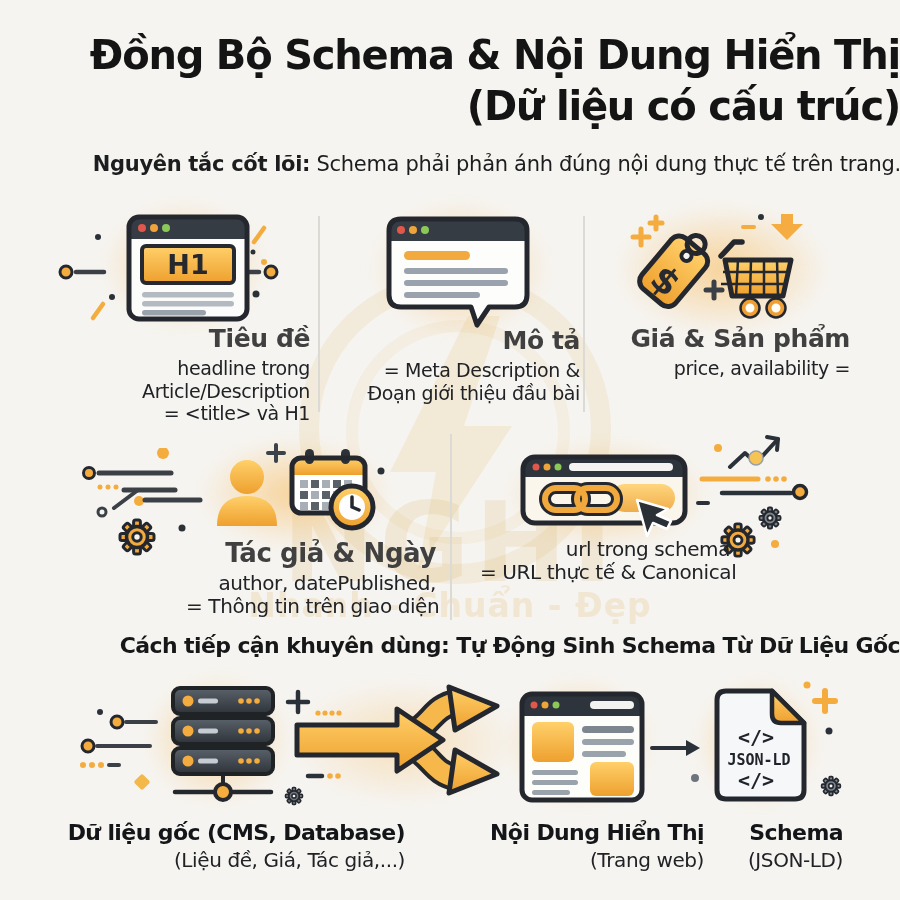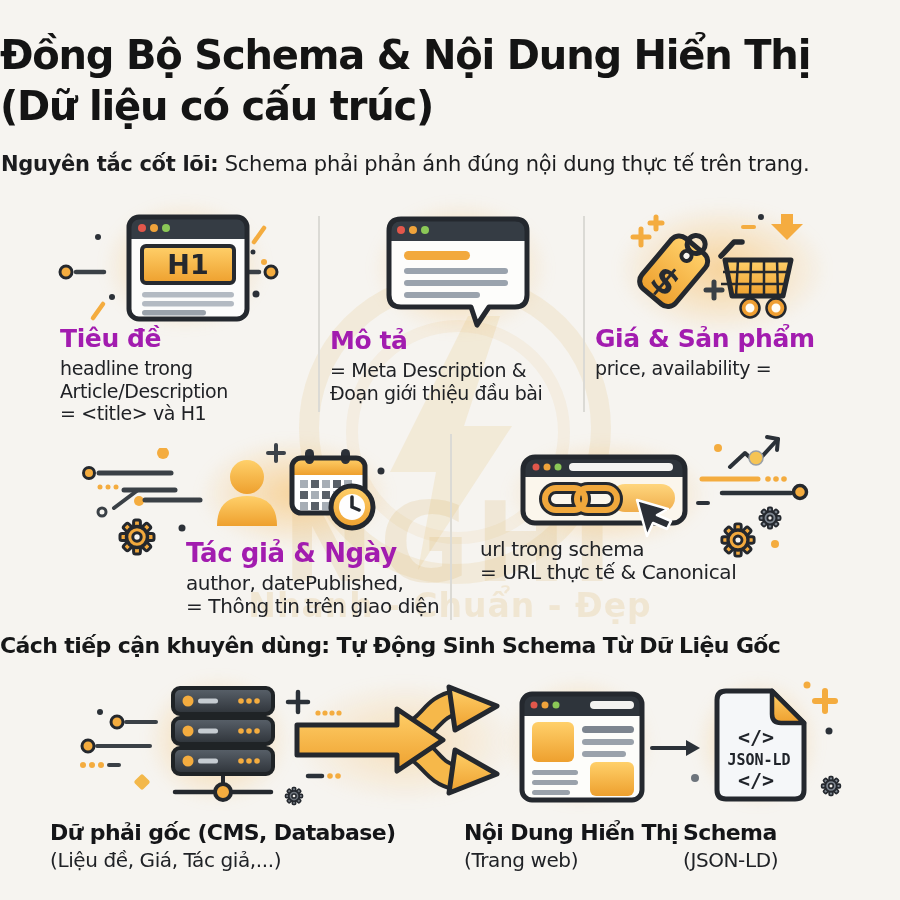--- a/index.html
+++ b/index.html
@@ -1,25 +1,25 @@
 <!DOCTYPE html>
 <html><head>
 <meta charset="utf-8">
 <style>
   html,body{margin:0;padding:0;background:#e9e7e3}
   .canvas{position:relative;width:900px;height:900px;margin:0 auto;background:#f6f4f0;
     font-family:"DejaVu Sans","Liberation Sans",sans-serif;color:#17181a;overflow:hidden}
   .abs{position:absolute}
   .z{z-index:3}
-  .center{text-align:left}
+  .center{text-align:right}
   .page-title{left:0;top:30px;width:900px;font-weight:bold;font-size:40px;line-height:51px;
     letter-spacing:-1.2px;color:#141414;white-space:nowrap}
   .principle{left:1px;top:152px;width:900px;font-size:21px;letter-spacing:-.3px;white-space:nowrap;color:#1c1d1f}
   .principle b{font-weight:bold}
-  .c-title{font-weight:bold;font-size:25px;letter-spacing:-.4px;color:#a21caf;margin-bottom:4px;white-space:nowrap}
+  .c-title{font-weight:bold;font-size:25px;letter-spacing:-.4px;color:#404040;margin-bottom:4px;white-space:nowrap}
   .c-line{font-size:19px;line-height:22.5px;letter-spacing:-.4px;color:#202226;white-space:nowrap}
   .section-title{left:0;top:633px;width:900px;font-weight:bold;font-size:22px;letter-spacing:-.6px;
     color:#161718;white-space:nowrap}
   .f-title{font-weight:bold;font-size:22px;letter-spacing:-.6px;color:#141518;white-space:nowrap}
   .f-sub{font-size:20px;letter-spacing:-.4px;color:#202226;white-space:nowrap;margin-top:3px}
   .vdiv{position:absolute;width:2px;background:#dbdad5;z-index:2}
   .glow{position:absolute;border-radius:50%;z-index:1;filter:blur(6px);
     background:radial-gradient(ellipse at center,rgba(248,184,85,.55),rgba(248,184,85,0) 68%)}
   .glow.soft{background:radial-gradient(ellipse at center,rgba(248,184,85,.35),rgba(248,184,85,0) 68%)}
   .watermark{position:absolute;left:0;top:0;width:900px;height:900px;z-index:1;pointer-events:none}
@@ -406,21 +406,21 @@
     <circle cx="12" cy="10" r="3.5" fill="#F4AC3F"></circle>
     <g stroke="#F4AC3F" stroke-width="6" stroke-linecap="round">
       <line x1="30" y1="16" x2="30" y2="36"></line>
         <line x1="20" y1="26" x2="40" y2="26"></line>
     </g>
     <circle cx="34" cy="56" r="3.5" fill="#2b3138"></circle>
     <use href="#gear" transform="translate(36,111) scale(.55)" fill="#7d858f"></use>
   </svg>
 
   <div class="abs z center" style="left:50px;top:820px;width:355px">
-    <div class="f-title">Dữ phải gốc (CMS, Database)</div>
+    <div class="f-title">Dữ liệu gốc (CMS, Database)</div>
     <div class="f-sub">(Liệu đề, Giá, Tác giả,...)</div>
   </div>
   <div class="abs z center" style="left:464px;top:820px;width:240px">
     <div class="f-title">Nội Dung Hiển Thị</div>
     <div class="f-sub">(Trang web)</div>
   </div>
   <div class="abs z center" style="left:683px;top:820px;width:160px">
     <div class="f-title">Schema</div>
     <div class="f-sub">(JSON-LD)</div>
   </div>

